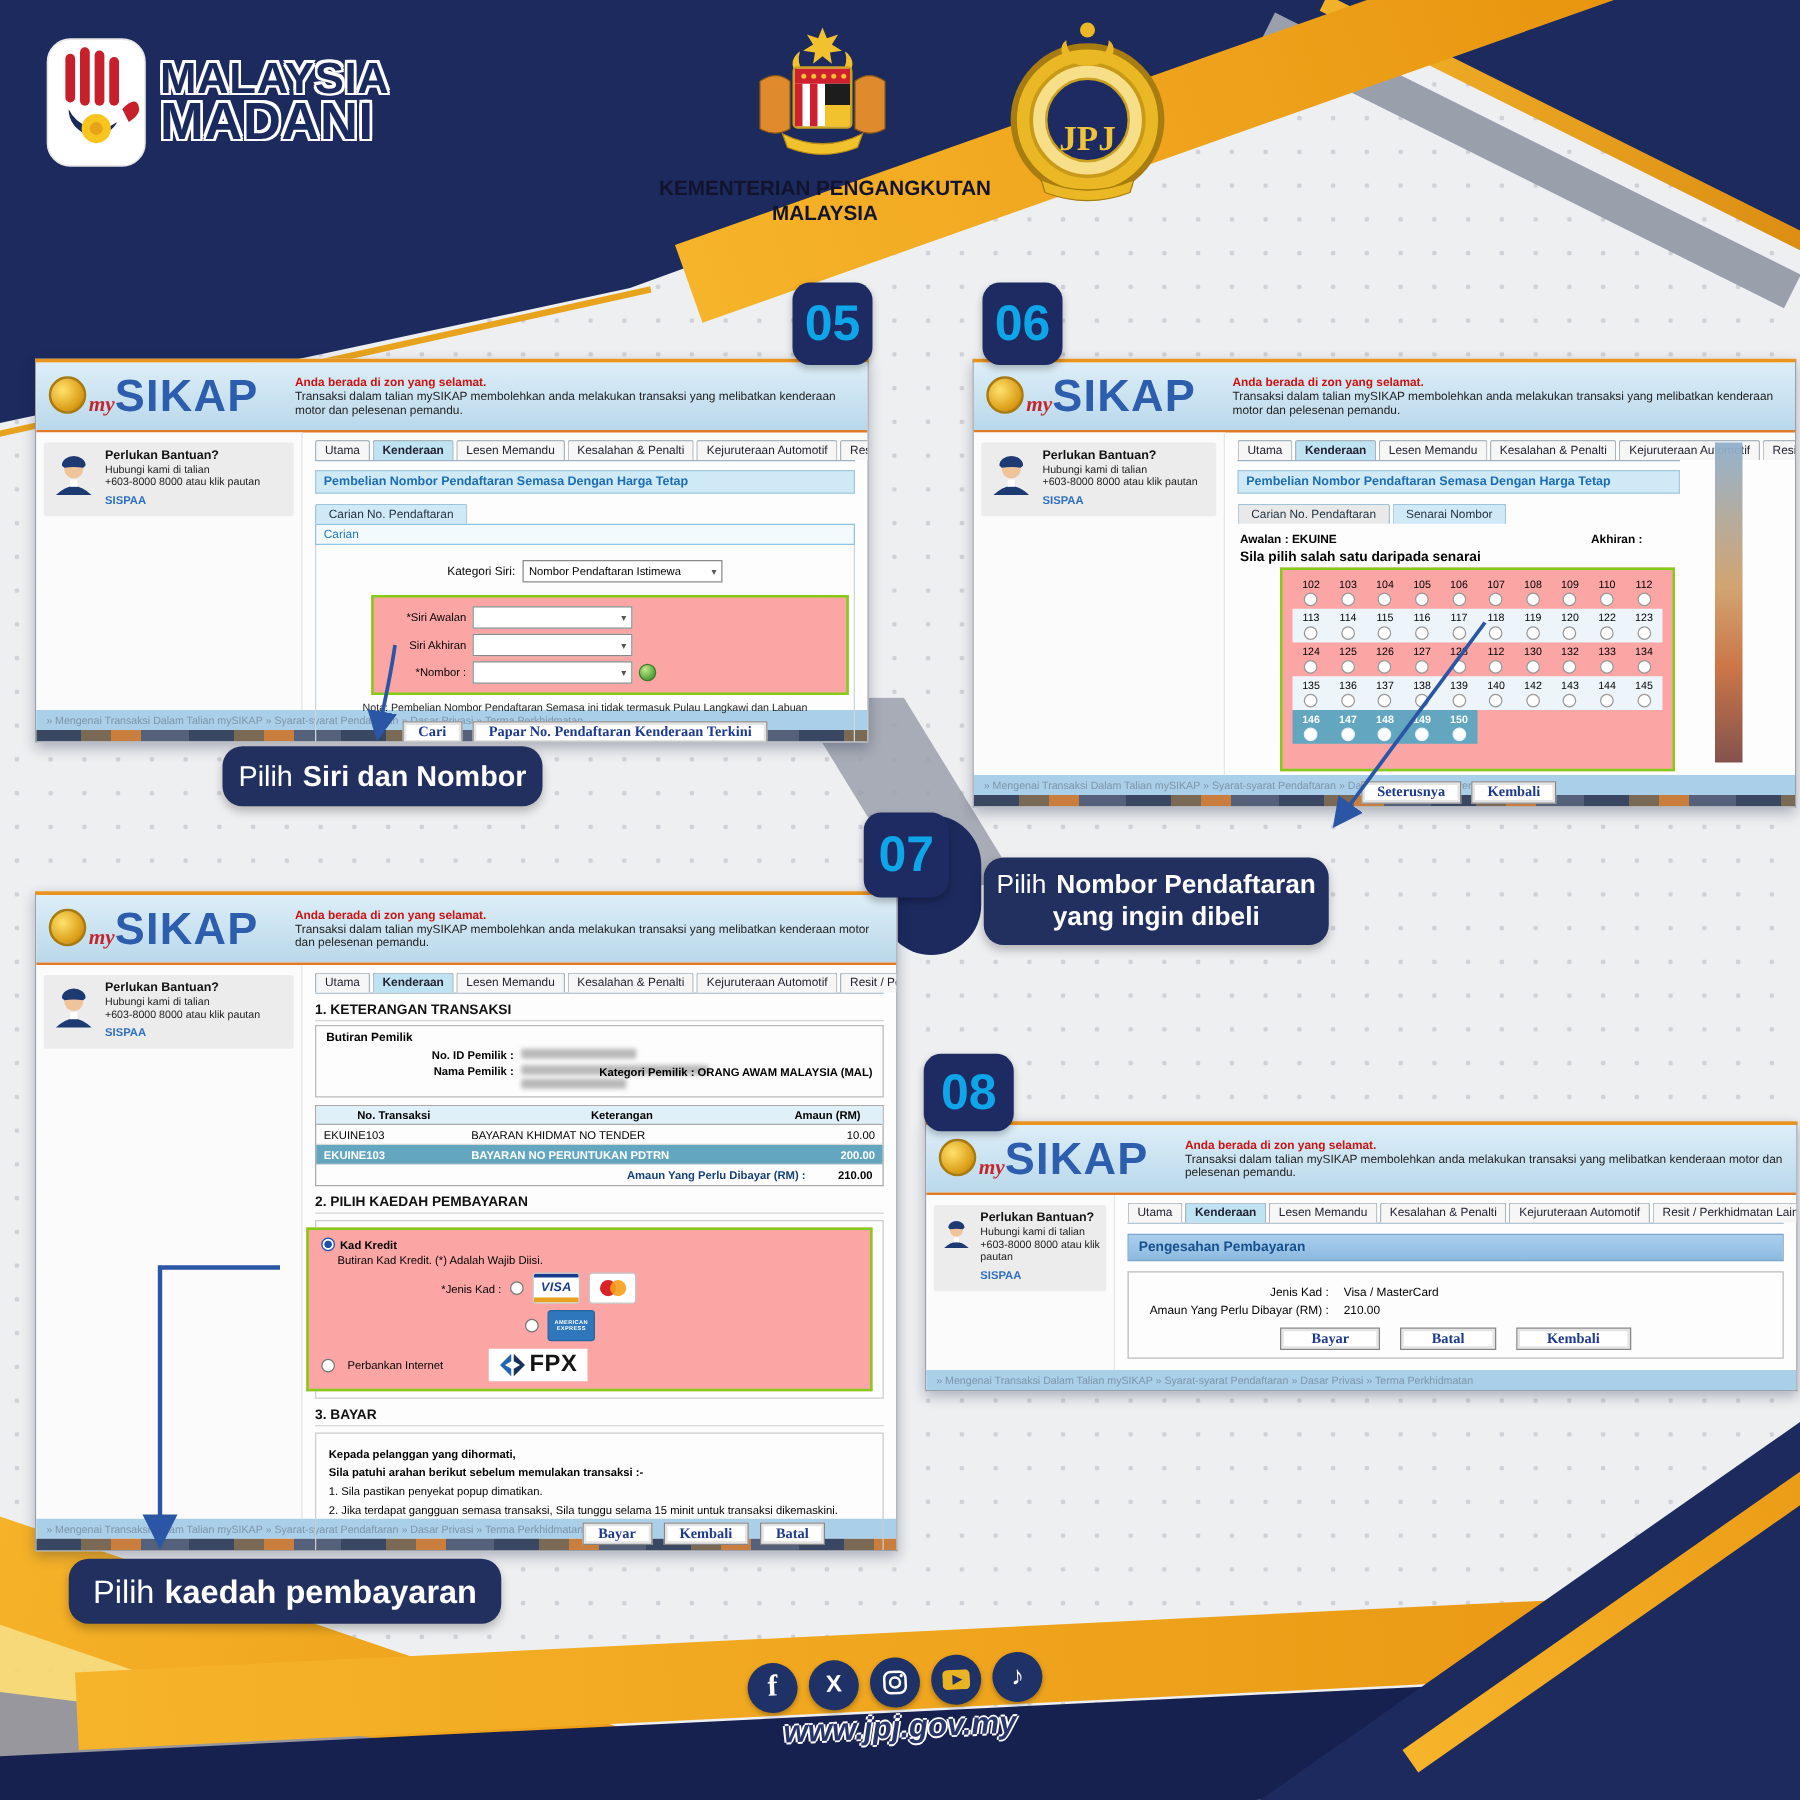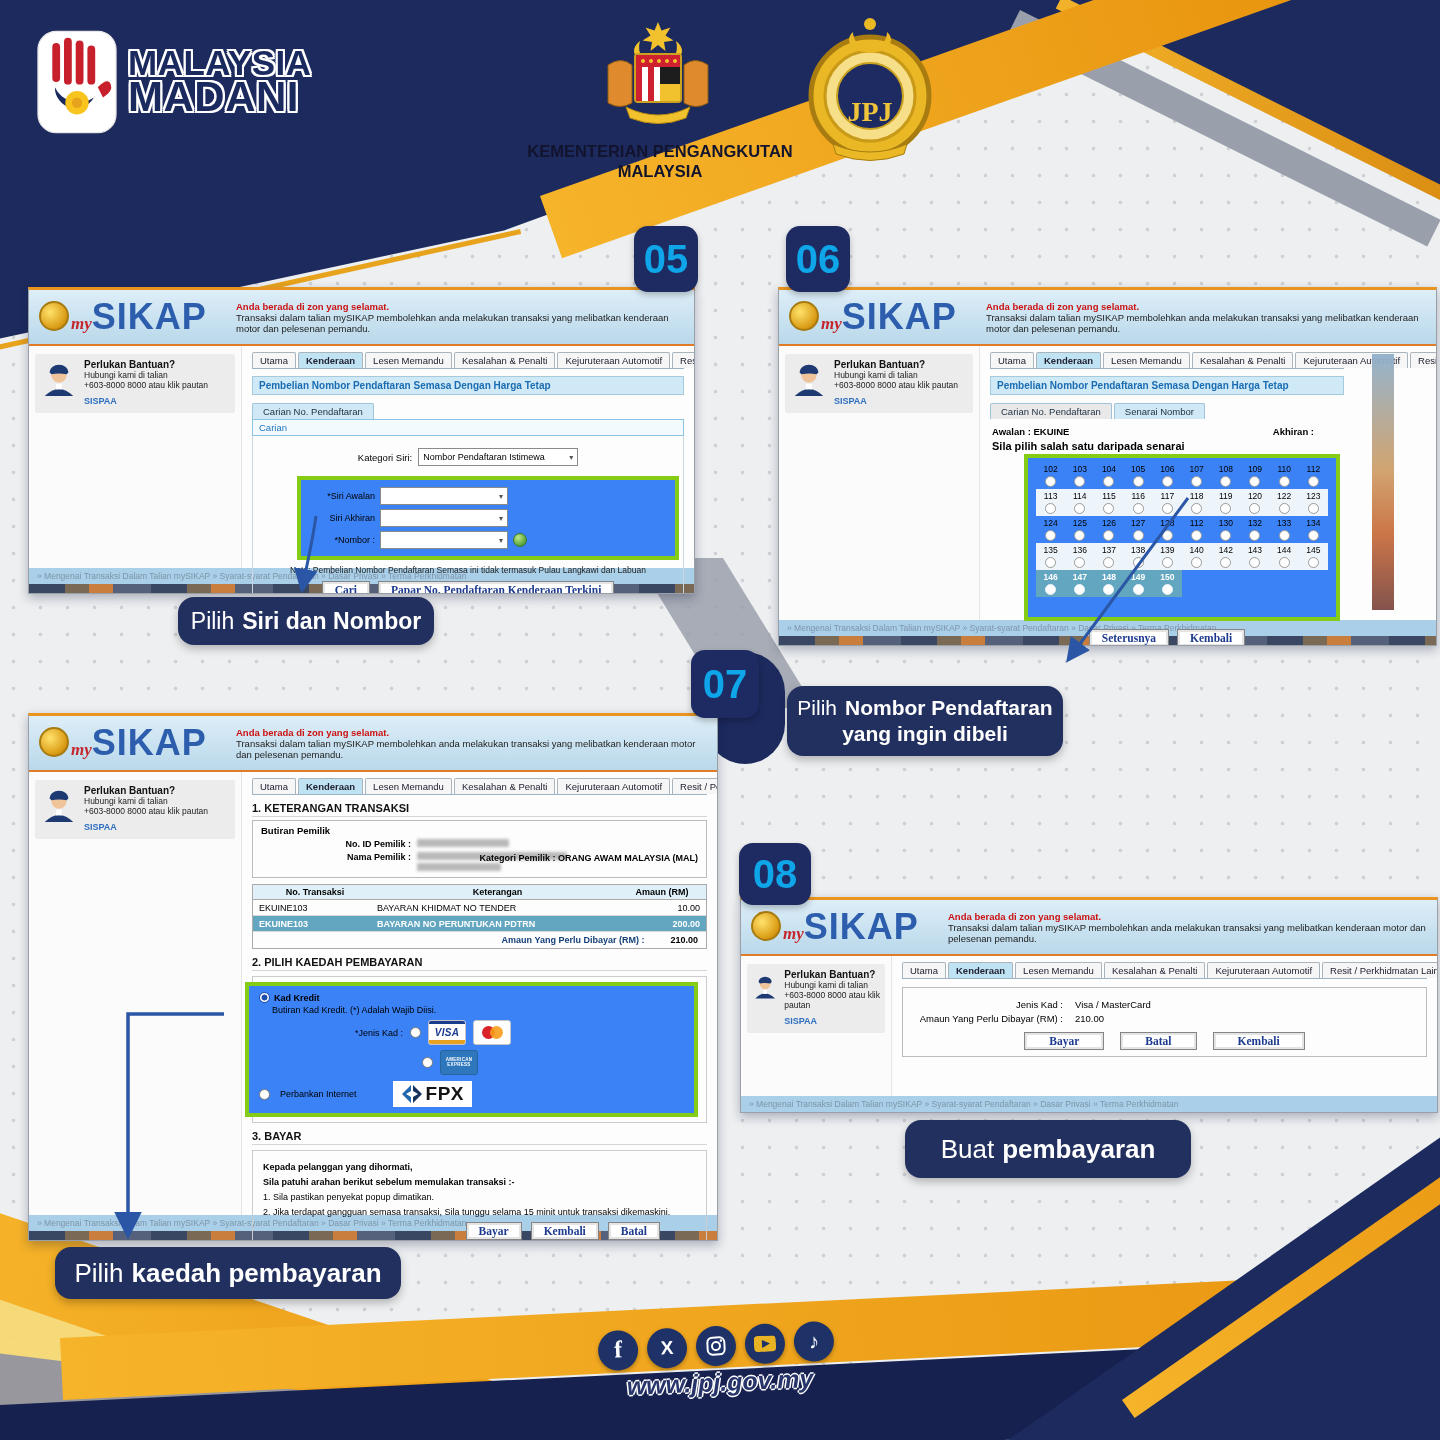--- a/index.html
+++ b/index.html
@@ -79,21 +79,21 @@
   .subtab{background:#cfe9f6;border:1px solid #9fc3d8;border-bottom:none;font-size:9.5px;padding:2px 10px;
        color:#234;border-radius:2px 2px 0 0;cursor:pointer;}
   .subtab.inactive{background:#e9e9e9;}
   .carianbar{border:1px solid #8fc3e3;background:#f3fafd;color:#2277bb;font-size:9.5px;padding:2px 6px;}
   .fieldarea{border:1px solid #ccd6de;border-top:none;padding:6px 4px 4px;flex:1;}
   .krow{display:flex;justify-content:center;align-items:center;gap:6px;font-size:9.5px;margin:6px 0 10px;}
   .fselect{display:inline-flex;align-items:center;justify-content:space-between;border:1px solid #8a8a8a;
        background:#fff;font-size:9px;padding:1px 4px;min-width:150px;height:14px;cursor:pointer;}
   .fselect.sm{min-width:118px;}
   .caret{color:#555;font-size:8px;}
-  .navybox{border:4px solid #84cc16;background:#3b82f6;}
+  .navybox{border:2px solid #84cc16;background:#fca5a5;}
   .navybox05{align-self:center;padding:7px 12px;display:flex;flex-direction:column;gap:4px;margin-left:40px;}
   .frow{display:flex;align-items:center;gap:5px;font-size:9px;}
   .frow label{width:62px;text-align:right;flex:0 0 auto;}
   .greenball{width:12px;height:12px;border-radius:50%;border:1px solid #3e7a2a;cursor:pointer;
        background:radial-gradient(circle at 35% 30%,#bfe98a,#57a33b 70%,#2f7a1e);}
   .nota{font-size:8.5px;text-align:center;margin-top:5px;color:#222;}
   .btnrow{display:flex;justify-content:center;gap:8px;margin:6px 0 8px;}
   .jbtn{font-family:"Liberation Serif",serif;font-weight:bold;color:#1d3a8f;font-size:11.5px;background:#fff;
        border:1px solid #858585;box-shadow:inset 0 0 0 2px #e4e4e4;padding:2px 12px;cursor:pointer;}
   .footer-bar{margin-top:auto;background:#a9cfe9;color:#7f95a9;font-size:8.5px;padding:3px 8px;
@@ -778,20 +778,21 @@
       </div>
       <div class="main">
         <div class="tabs">
             <span class="tab">Utama</span>
             <span class="tab active">Kenderaan</span>
             <span class="tab">Lesen Memandu</span>
             <span class="tab">Kesalahan &amp; Penalti</span>
             <span class="tab">Kejuruteraan Automotif</span>
             <span class="tab">Resit / Perkhidmatan Lain</span>
           </div>
+        <div class="ptitle8">Pengesahan Pembayaran</div>
         <div class="confbox">
           <div class="crow">
             <span class="clabel">Jenis Kad :</span>
             <span class="cval">Visa / MasterCard</span>
           </div>
           <div class="crow">
             <span class="clabel">Amaun Yang Perlu Dibayar (RM) :</span>
             <span class="cval">210.00</span>
           </div>
           <div class="c8btn">
@@ -822,26 +823,20 @@
         <span class="cap-b">Nombor Pendaftaran</span>
       </div>
     <div class="row">
         <span class="cap-b">yang ingin dibeli</span>
       </div>
   </div>
   <div class="caption" id="c07">
     <div class="row">
         <span class="cap-n">Pilih</span>
         <span class="cap-b">kaedah pembayaran</span>
-      </div>
-  </div>
-  <div class="caption" id="c08">
-    <div class="row">
-        <span class="cap-n">Buat</span>
-        <span class="cap-b">pembayaran</span>
       </div>
   </div>
 
   <svg class="arrows" width="1440" height="1440">
     <defs>
       <marker id="ah" markerWidth="9" markerHeight="9" refX="7" refY="4" orient="auto">
         <path d="M0,0 L8,4 L0,8 z" fill="#2a56a5"></path>
       </marker>
     </defs>
     <path class="aline" d="M316,516 C312,545 306,568 302,590" marker-end="url(#ah)"></path>

